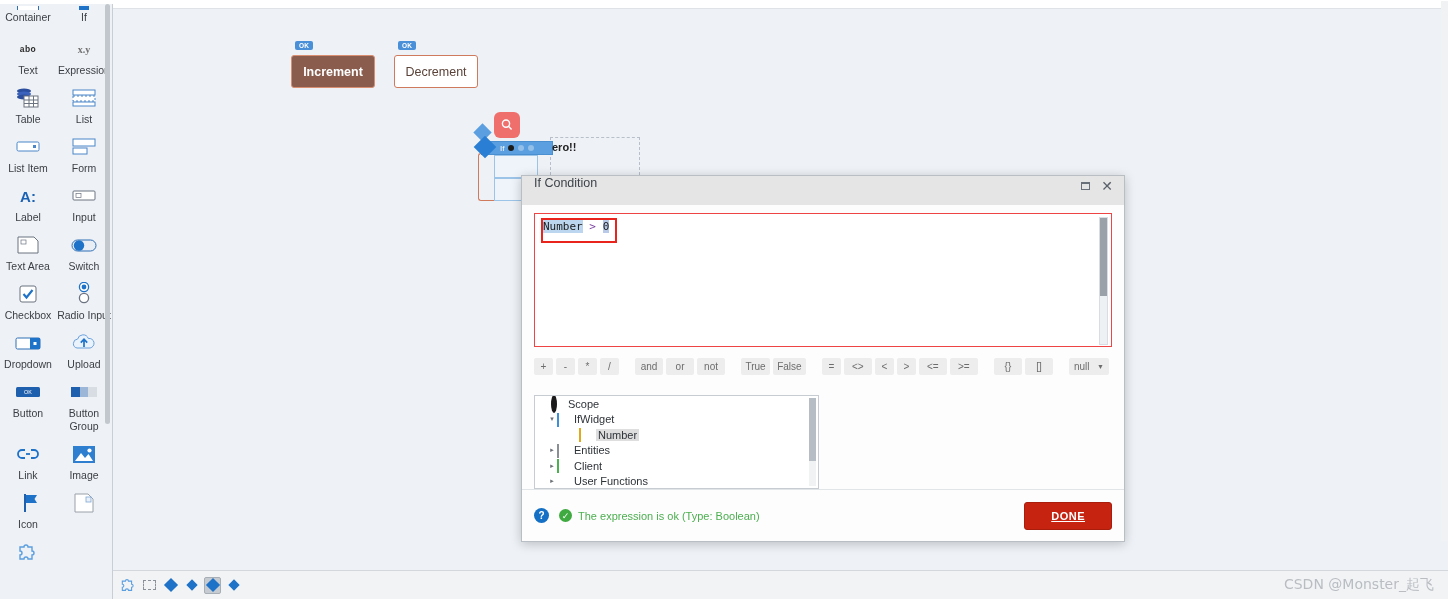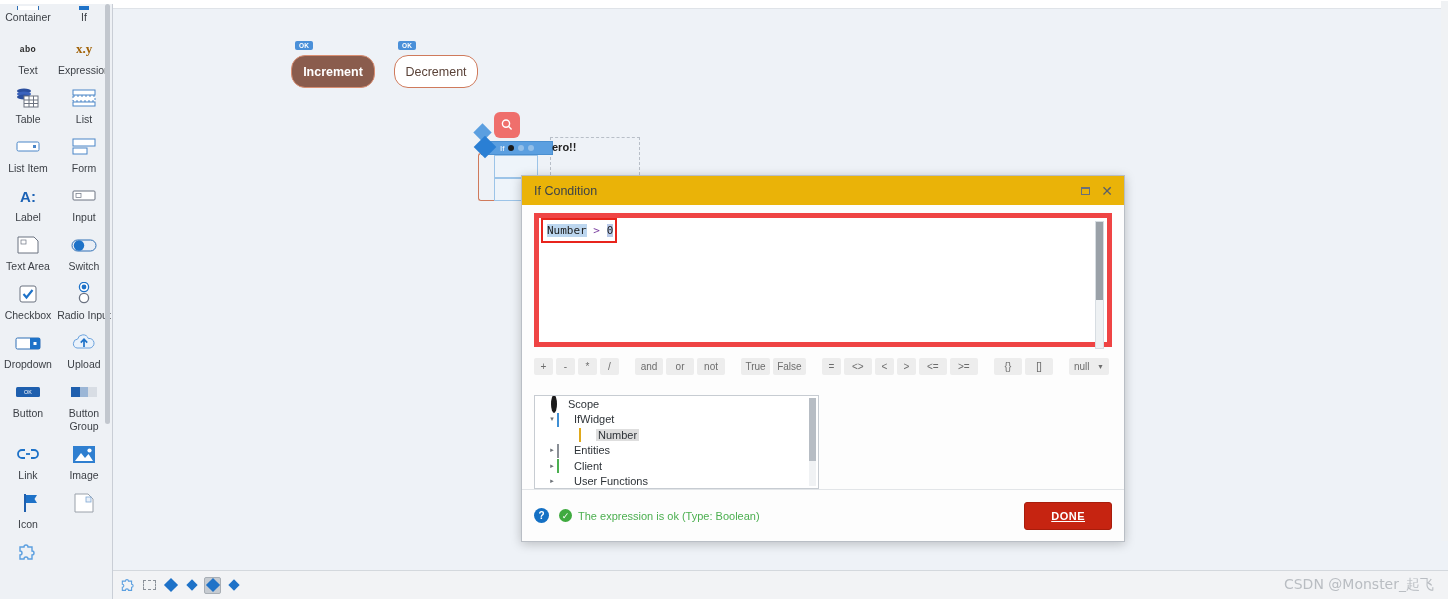--- a/index.html
+++ b/index.html
@@ -46,21 +46,21 @@
     margin-bottom: 2px;
   }
   .pal-label {
     font-size: 10.5px; color: #3b3f45; text-align: center; line-height: 13px;
     max-width: 56px;
   }
   .pal-row-firstcut .pal-icon { height: 4px; overflow: hidden; margin-bottom: 1px; }
 
   
   .ic-abo { font-size: 8.5px; color: #2b2b2b; font-weight: bold; letter-spacing: .5px; }
-  .ic-xy { font-size: 13px; color: #a16207; font-weight: bold; font-family: "Liberation Serif", serif; }
+  .ic-xy { font-size: 10px; color: #737373; font-weight: bold; font-family: "Liberation Serif", serif; }
   .ic-AA { font-size: 15px; color: #1b62b5; font-weight: bold; }
   .box-outline { width: 22px; height: 13px; border: 1.3px solid #2f6fb5; border-radius: 2px; background: #fff; }
 
   
   .canvas {
     position: absolute; left: 113px; top: 0;
     width: 1335px; height: 570px;
     background: #eef2f7;
   }
   .canvas-top-strip {
@@ -70,21 +70,21 @@
   .canvas-right-fill {
     position: absolute; left: 0; top: 9px; width: 100%; height: 561px;
     background: #eef2f7;
   }
 
   
   .node {
     position: absolute;
     display: flex; align-items: center; justify-content: center;
     font-size: 12.5px; font-weight: bold;
-    border-radius: 14px;
+    border-radius: 3px;
   }
   .node-badge {
     position: absolute;
     background: #4a90d9; color: #fff;
     font-size: 6.5px; font-weight: bold;
     padding: 1px 4px; border-radius: 2px;
     letter-spacing: .3px;
   }
   #node-increment {
     left: 178px; top: 46px; width: 84px; height: 33px;
@@ -146,41 +146,41 @@
   
   .modal {
     position: absolute; left: 521px; top: 175px;
     width: 604px; height: 367px;
     background: #fdfdfd;
     border: 1px solid #b9bec5;
     box-shadow: 0 2px 10px rgba(0,0,0,.22);
   }
   .modal-titlebar {
     height: 29px;
-    display: flex; align-items: center;
+    display: flex; 
     padding: 0 6px 0 12px;
-    background: #eab308;
+    background: #e5e5e5;
   }
   .modal-title { font-size: 12.5px; color: #3d4349; flex: 1; }
   .tb-btn {
     width: 22px; height: 20px;
     display: flex; align-items: center; justify-content: center;
     color: #6a7079; cursor: pointer;
   }
   .tb-max-glyph { width: 9px; height: 8px; border: 1.3px solid #6a7079; border-top-width: 2.5px; }
   .tb-close-glyph { font-size: 14px; line-height: 1; color: #5a6069; }
 
   .modal-body { padding: 0 12px; }
 
   
   .expr-wrap { position: relative; margin-top: 8px; }
   .expr-box {
     position: relative;
     height: 134px;
-    border: 5px solid #ef4444;
+    border: 1px solid #ef4444;
     background: #ffffff;
     padding: 6px 8px;
   }
   .expr-text {
     font-family: "DejaVu Sans Mono", monospace;
     font-size: 11px; white-space: pre;
   }
   .expr-token-sel {
     background: #bcd6ef; color: #1a1a1a;
   }

